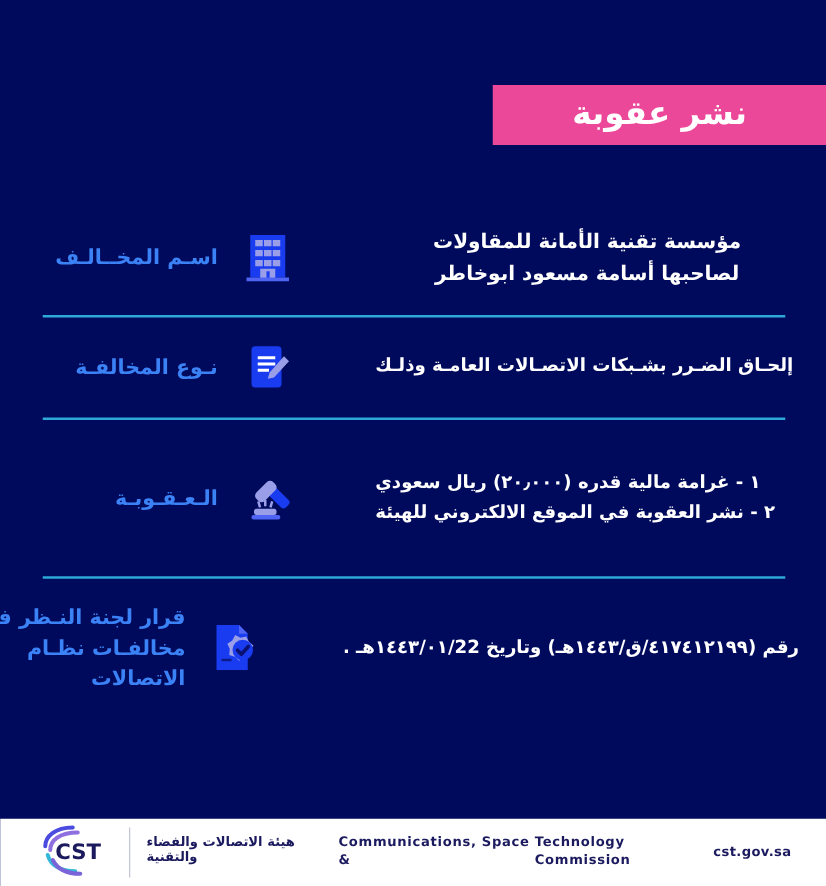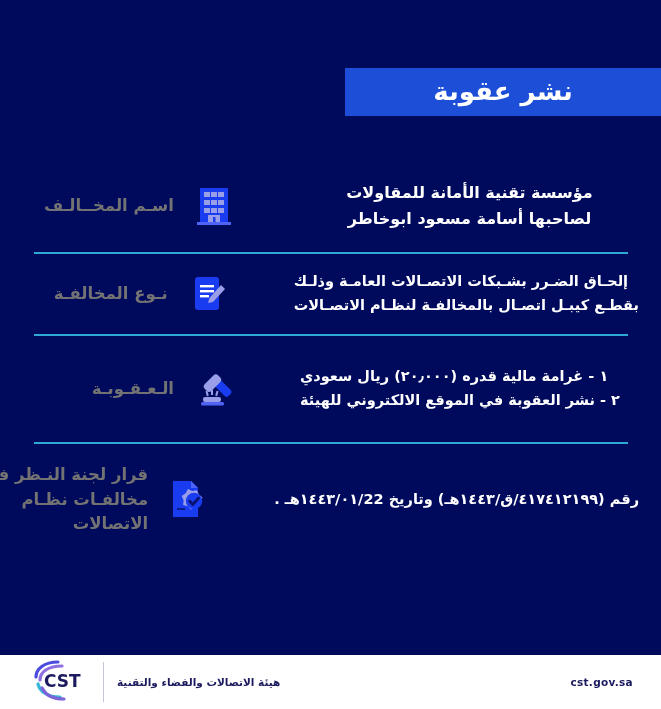--- a/index.html
+++ b/index.html
@@ -21,23 +21,23 @@
     position: absolute;
     top: 68px;
     left: 0;
     width: 661px;
     height: 48px;
   }
   .banner {
     position: absolute;
     right: 0;
     top: 0;
-    width: 316px;
+    width: 267px;
     height: 48px;
-    background: #1d4ed8;
+    background: #ec4899;
     display: flex;
     align-items: center;
     justify-content: center;
   }
   .banner-title {
     color: #ffffff;
     font-size: 26px;
     font-weight: bold;
     letter-spacing: 0.5px;
     line-height: 1;
@@ -83,21 +83,21 @@
   .icon-box {
     width: 52px;
     height: 52px;
     flex: 0 0 52px;
     display: flex;
     align-items: center;
     justify-content: center;
   }
 
   .label-text {
-    color: #737373;
+    color: #3b82f6;
     font-size: 16.5px;
     font-weight: bold;
     line-height: 1.45;
     text-align: right;
     letter-spacing: 0.4px;
     flex: 1 1 auto;
   }
 
   
   .v-div {
@@ -231,42 +231,41 @@
     </div>
   </div>
 
   <div class="h-div"></div>
 
   <div class="row" style="height:80px;">
     <div class="row-inner">
       <div class="value-cell">
         <div class="value-text">
           <span class="value-line">إلحـاق الضـرر بشـبكات الاتصـالات العامـة وذلـك</span>
-          <span class="value-line">بقطـع كيبـل اتصـال بالمخالفـة لنظـام الاتصـالات</span>
         </div>
       </div>
       <div class="v-div"></div>
       <div class="label-cell">
         <div class="icon-box">
           <svg width="46" height="46" viewBox="0 0 46 46">
             <rect x="10" y="6" width="24" height="33" rx="3" fill="#1a3cf0"></rect>
             <rect x="15" y="14" width="14" height="2.4" fill="#ffffff"></rect>
             <rect x="15" y="19" width="14" height="2.4" fill="#ffffff"></rect>
             <rect x="15" y="24" width="9" height="2.4" fill="#ffffff"></rect>
             <path d="M36 14 L40 18 L28 31 L23 32 L24.5 27 Z" fill="#9a9ee8"></path>
           </svg>
         </div>
         <span class="label-text">نـوع المخالفـة</span>
       </div>
     </div>
   </div>
 
   <div class="h-div"></div>
 
-  <div class="row" style="height:106px;">
+  <div class="row" style="height:125px;">
     <div class="row-inner">
       <div class="value-cell">
         <div class="value-text">
           <span class="value-line">١ -  غرامة مالية قدره (٢٠٫٠٠٠) ريال سعودي</span>
           <span class="value-line">٢ - نشر العقوبة في الموقع الالكتروني للهيئة</span>
         </div>
       </div>
       <div class="v-div"></div>
       <div class="label-cell">
         <div class="icon-box">
@@ -320,16 +319,18 @@
         <path d="M30 4 C16 4 8 11 8 19" stroke="#4b4be0" stroke-width="3.2" fill="none" stroke-linecap="round"></path>
         <path d="M34 8 C20 8 12 14 12 22" stroke="#8f6fe0" stroke-width="3.2" fill="none" stroke-linecap="round"></path>
         <path d="M10 26 C12 34 20 39 32 39" stroke="#34b8d8" stroke-width="3.2" fill="none" stroke-linecap="round"></path>
         <path d="M14 30 C17 36 24 41 36 41" stroke="#7b63d8" stroke-width="3.2" fill="none" stroke-linecap="round"></path>
         <text x="16" y="29" font-family="'DejaVu Sans','Liberation Sans',sans-serif" font-size="17" font-weight="bold" fill="#1b1a5e">CST</text>
       </svg>
     </div>
     <div class="brand-sep"></div>
     <div class="brand-txt">
       <div class="brand-ar">هيئة الاتصالات والفضاء والتقنية</div>
+      <div class="brand-en">Communications, Space &amp;</div>
+      <div class="brand-en">Technology Commission</div>
     </div>
   </div>
   <div class="site">cst.gov.sa</div>
 </div>
 
 </body></html>

